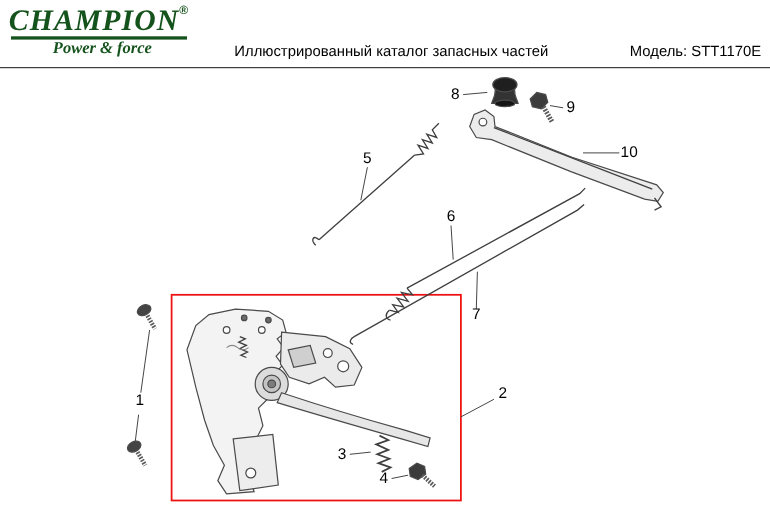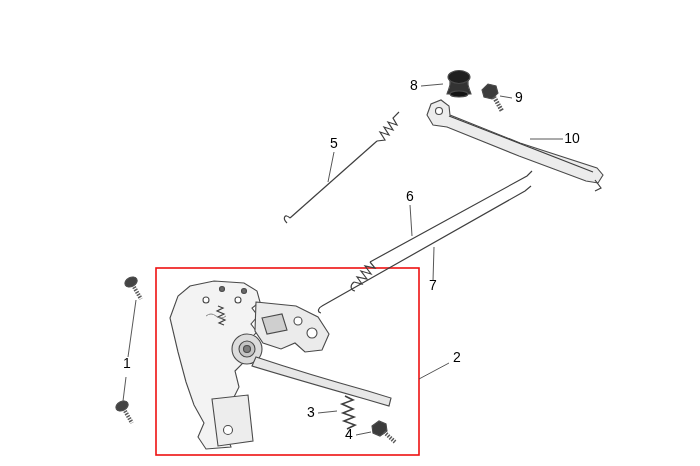--- a/index.html
+++ b/index.html
@@ -17,20 +17,31 @@
   .plbl{font:14px "Liberation Sans",sans-serif;fill:#000;text-anchor:middle;}
   .ln{stroke:#3f3f3f;fill:none;stroke-width:1.2;}
   .part{stroke:#4a4a4a;stroke-width:1.1;}
   .leader{stroke:#444;stroke-width:0.9;}
 </style>
 </head>
 <body>
 
 <div class="page">
 
+  <div class="header">
+    <div class="logo">
+      <div>
+        <span class="brand">CHAMPION</span><span class="reg">®</span>
+      </div>
+      <div class="logo-rule"></div>
+      <div class="tagline">Power &amp; force</div>
+    </div>
+    <div class="catalog-title">Иллюстрированный каталог запасных частей</div>
+    <div class="model">Модель: STT1170E</div>
+  </div>
 
   <svg class="diagram" width="700" height="404" viewBox="0 62 700 404">
 
     <g>
       <path class="part" d="M170,318 L178,296 L190,286 L214,281 L244,283 L257,291 L260,302 L252,308 L258,316 L251,324 L257,332 L249,340 L254,350 L246,360 L235,371 L239,387 L231,403 L235,419 L227,435 L231,447 L206,449 L198,437 L204,423 L194,405 L186,382 L178,352 Z" fill="#f3f3f3"></path>
       <path class="part" d="M256,302 L296,306 L318,317 L329,334 L322,350 L305,352 L295,343 L281,349 L263,343 L255,331 Z" fill="#ebebeb"></path>
       <circle class="part" cx="312" cy="333" r="5" fill="#ffffff"></circle>
       <circle class="part" cx="298" cy="321" r="4" fill="#ffffff"></circle>
       <path class="part" d="M262,318 L282,314 L287,330 L267,334 Z" fill="#cfcfcf"></path>
       <path class="ln" d="M218,306 l5,2 -6,3 7,3 -6,3 7,3 -6,3 5,2"></path>

